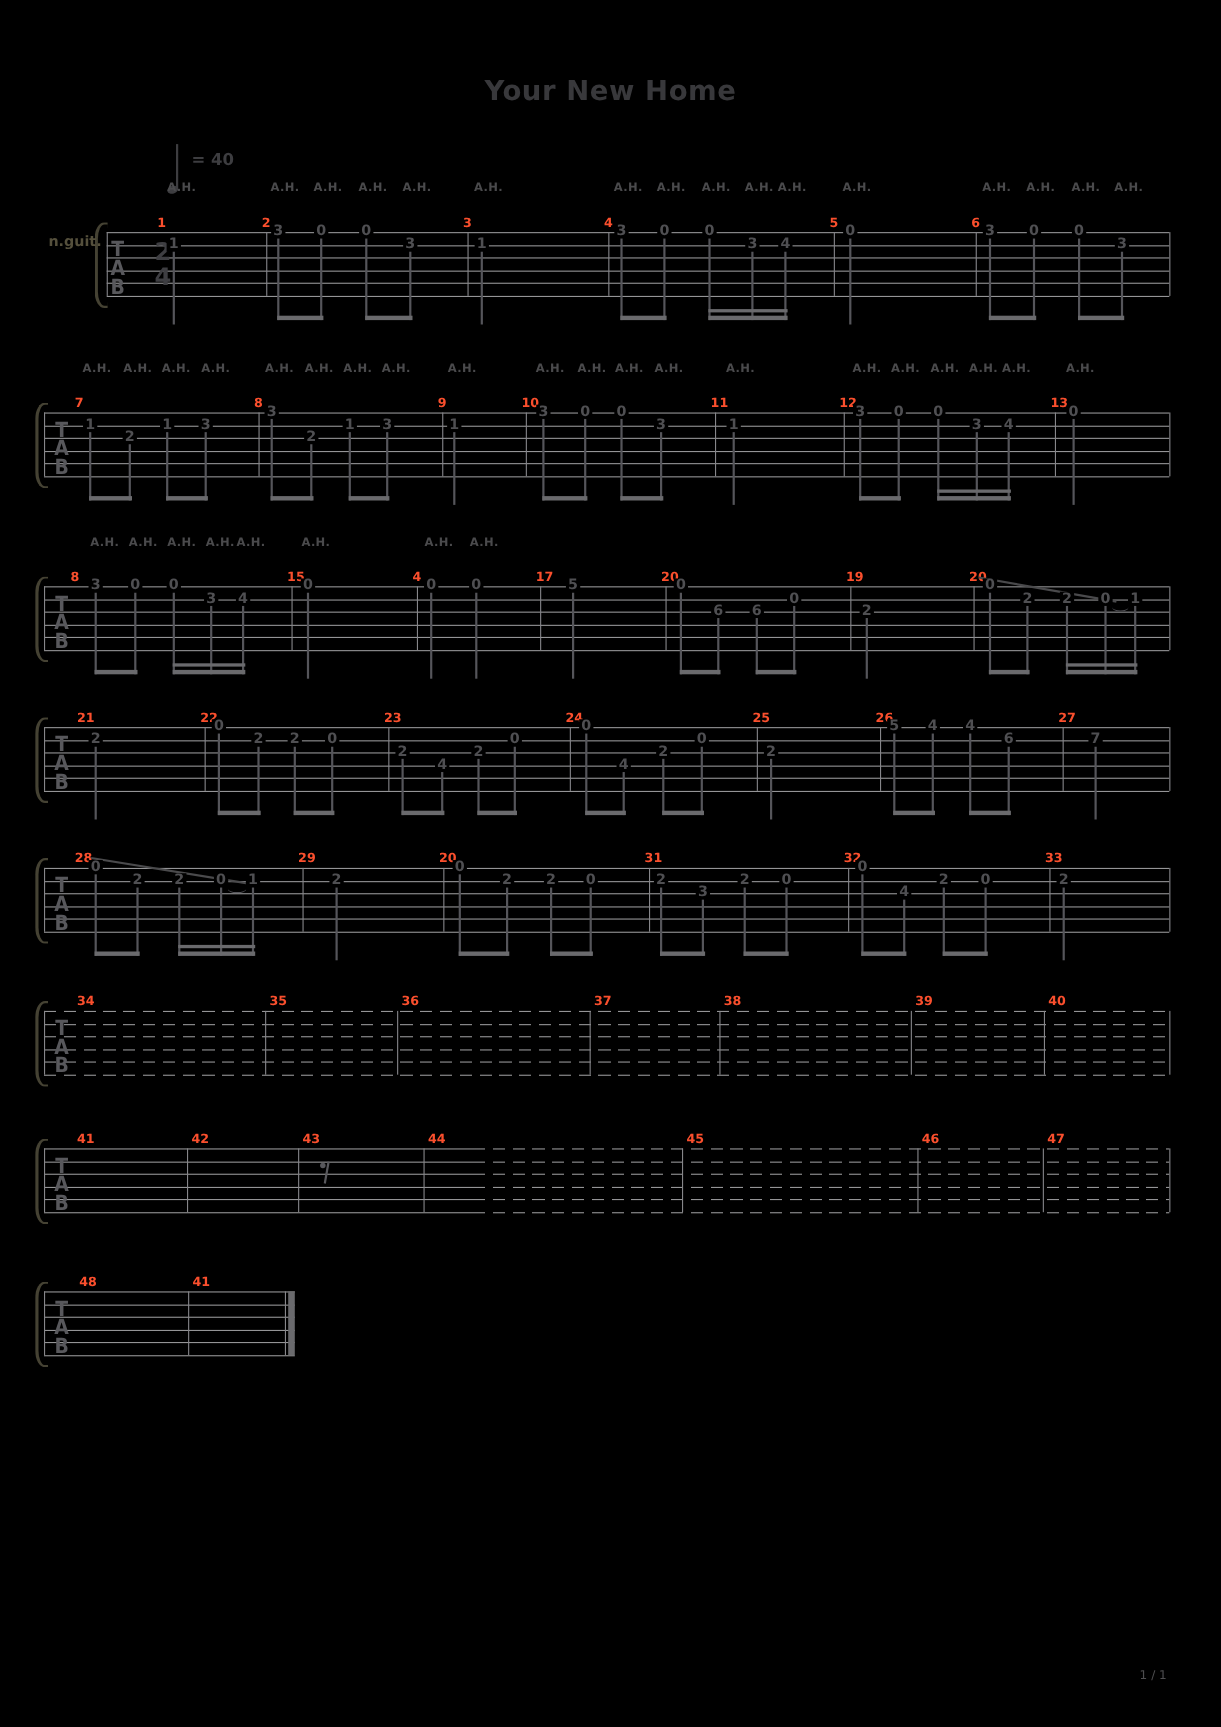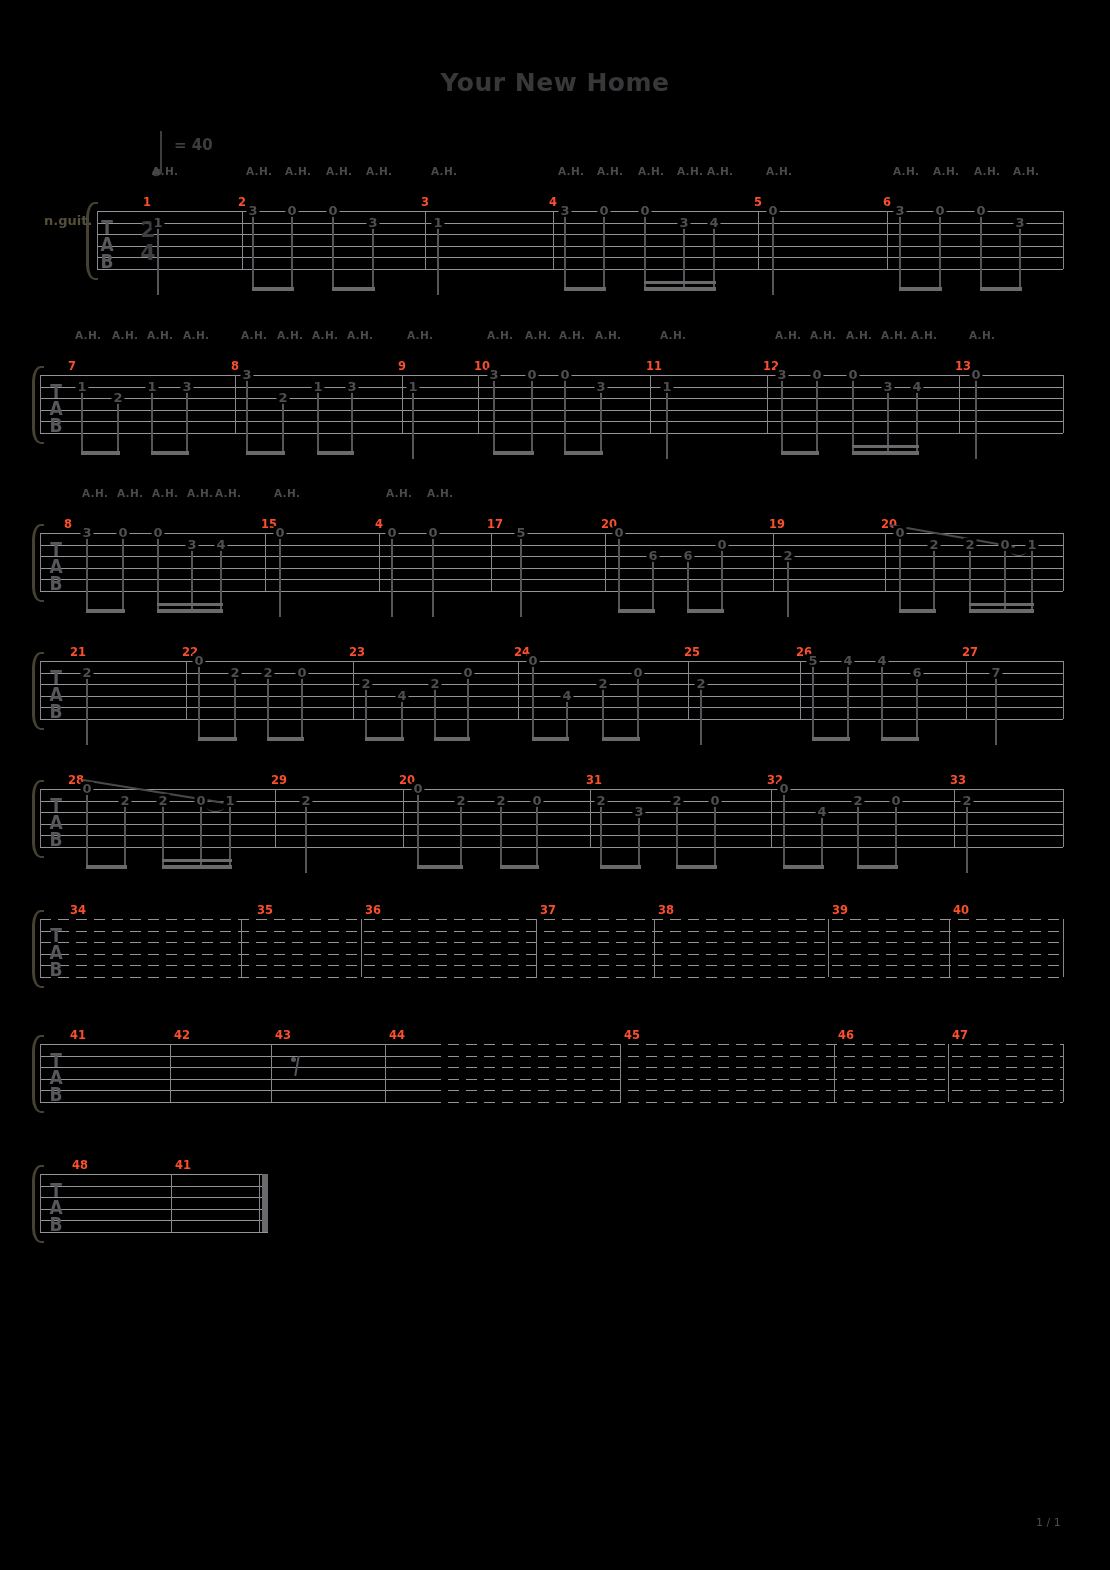--- a/index.html
+++ b/index.html
@@ -473,21 +473,21 @@
       <div class="bar" style="left: 361px; top: 919px; height: 58px;"></div>
       <div class="bar" style="left: 536px; top: 919px; height: 58px;"></div>
       <div class="bar" style="left: 654px; top: 919px; height: 58px;"></div>
       <div class="bar" style="left: 828px; top: 919px; height: 58px;"></div>
       <div class="bar" style="left: 949px; top: 919px; height: 58px;"></div>
       <div class="bar" style="left: 1063px; top: 919px; height: 58px;"></div>
       <div class="clefletter" style="left: 46px; top: 927px;">T</div>
       <div class="clefletter" style="left: 46px; top: 944px;">A</div>
       <div class="clefletter" style="left: 46px; top: 961px;">B</div>
       <div class="mnum" style="left: 70px; top: 903px;">34</div>
-      <div class="mnum" style="left: 257px; top: 903px;">35</div>
+      <div class="mnum" style="left: 245px; top: 903px;">35</div>
       <div class="mnum" style="left: 365px; top: 903px;">36</div>
       <div class="mnum" style="left: 540px; top: 903px;">37</div>
       <div class="mnum" style="left: 658px; top: 903px;">38</div>
       <div class="mnum" style="left: 832px; top: 903px;">39</div>
       <div class="mnum" style="left: 953px; top: 903px;">40</div>
       <div class="bracket" style="left: 32px; top: 1035px; height: 74px;"></div>
       <div class="line" style="left: 40px; top: 1044px; width: 390px;"></div>
       <div class="line dash" style="left: 430px; top: 1044px; width: 633px;"></div>
       <div class="line" style="left: 40px; top: 1055.6px; width: 390px;"></div>
       <div class="line dash" style="left: 430px; top: 1055.6px; width: 633px;"></div>

